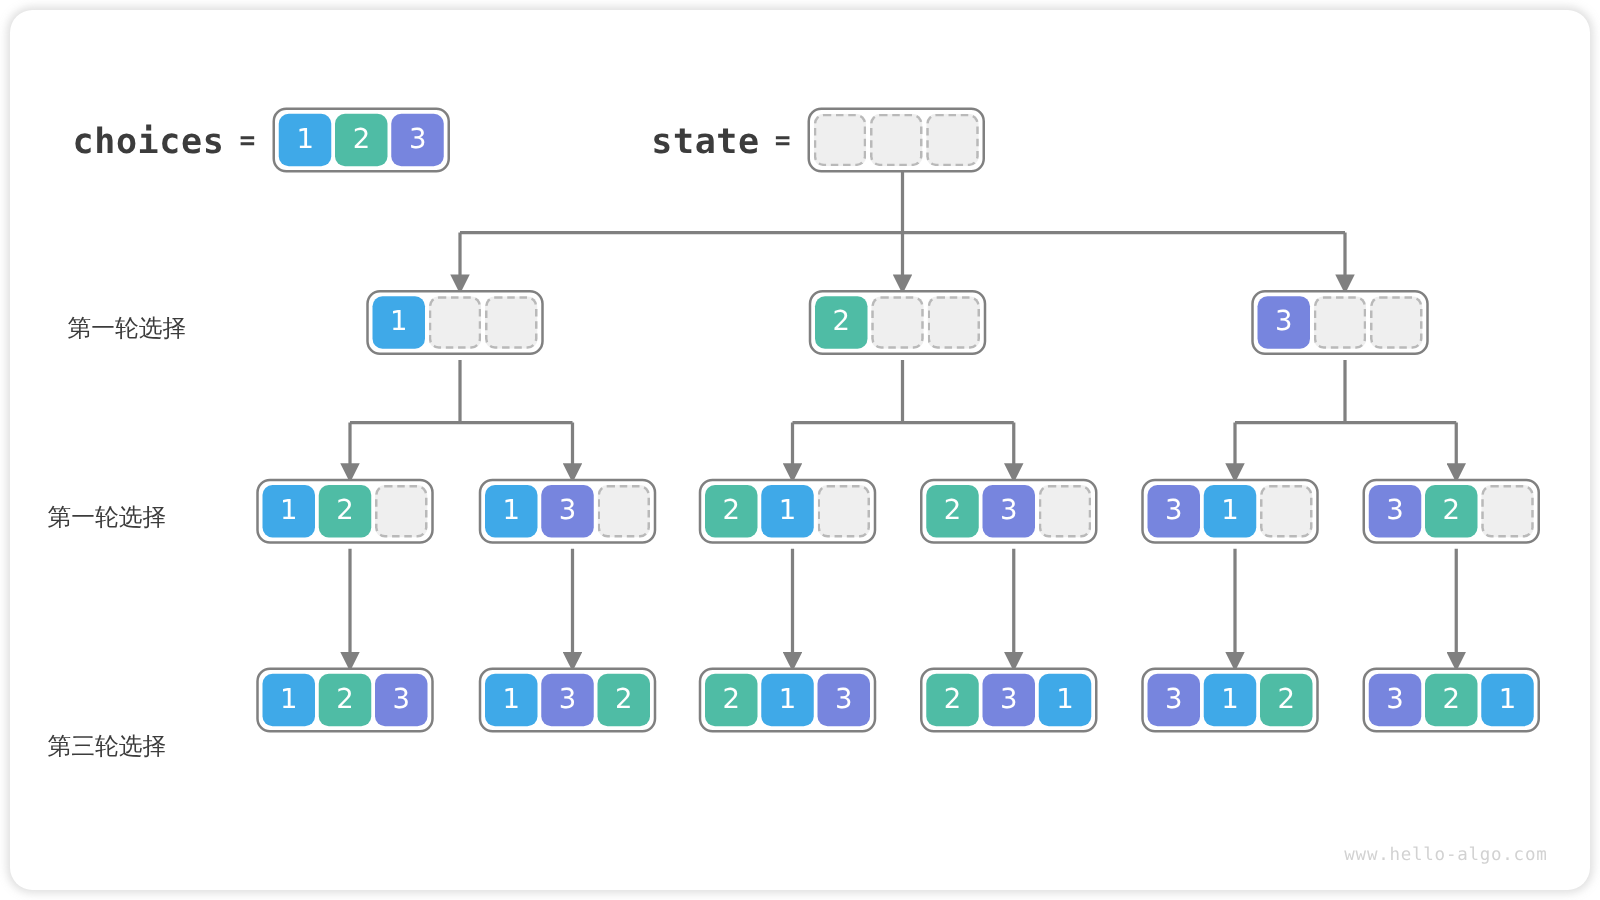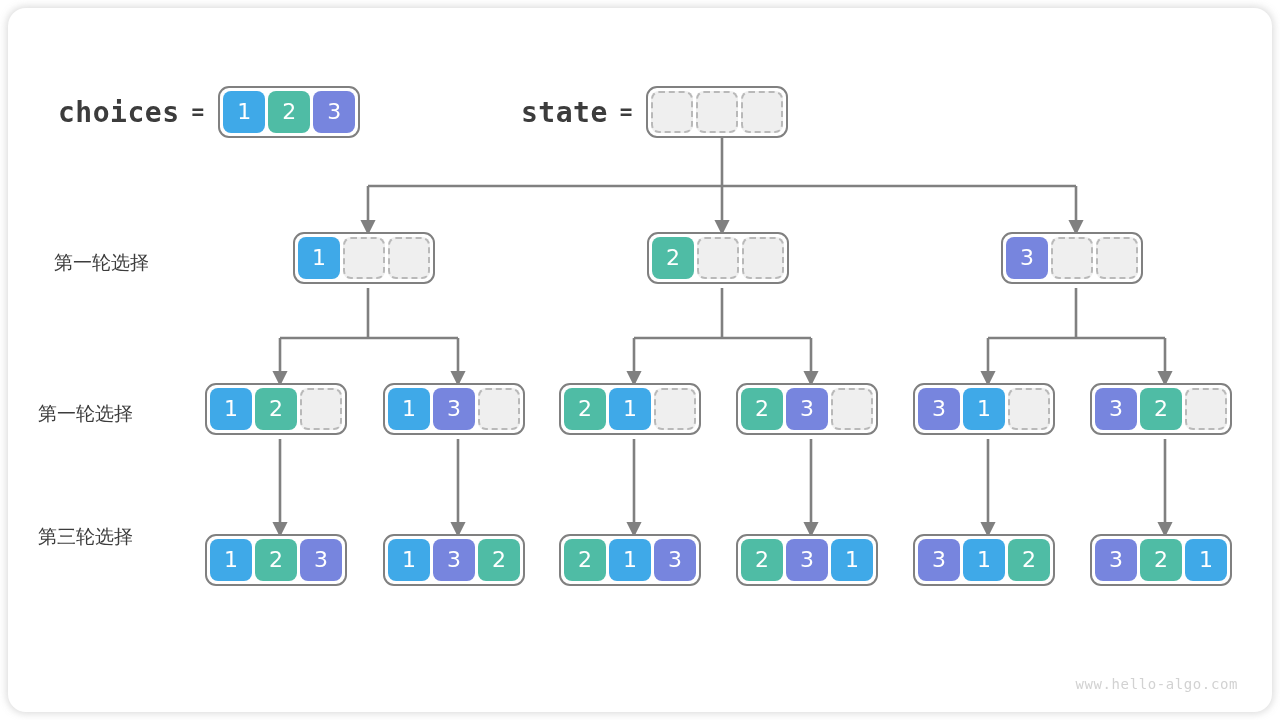--- a/index.html
+++ b/index.html
@@ -177,21 +177,21 @@
     <span class="hdr-eq">=</span>
     <div class="node" id="node-state" style="position:relative; left:0; top:0;">
         <div class="cell empty" style="background: rgb(239, 239, 239); border-color: rgb(185, 185, 185);"></div>
         <div class="cell empty" style="background: rgb(239, 239, 239); border-color: rgb(185, 185, 185);"></div>
         <div class="cell empty" style="background: rgb(239, 239, 239); border-color: rgb(185, 185, 185);"></div>
       </div>
   </div>
 
   <div class="row-label" style="left:54px; top:250px;">第一轮选择</div>
   <div class="row-label" style="left:38px; top:401px;">第一轮选择</div>
-  <div class="row-label" style="left:38px; top:524px;">第三轮选择</div>
+  <div class="row-label" style="left:38px; top:584px;">第三轮选择</div>
 
   <div class="node" id="r1-0" style="left:293px; top:232px;">
       <div class="cell" style="background: rgb(63, 169, 232);">1</div>
       <div class="cell empty" style="background: rgb(239, 239, 239); border-color: rgb(185, 185, 185);"></div>
       <div class="cell empty" style="background: rgb(239, 239, 239); border-color: rgb(185, 185, 185);"></div>
     </div>
   <div class="node" id="r1-1" style="left:647px; top:232px;">
       <div class="cell" style="background: rgb(79, 188, 165);">2</div>
       <div class="cell empty" style="background: rgb(239, 239, 239); border-color: rgb(185, 185, 185);"></div>
       <div class="cell empty" style="background: rgb(239, 239, 239); border-color: rgb(185, 185, 185);"></div>

